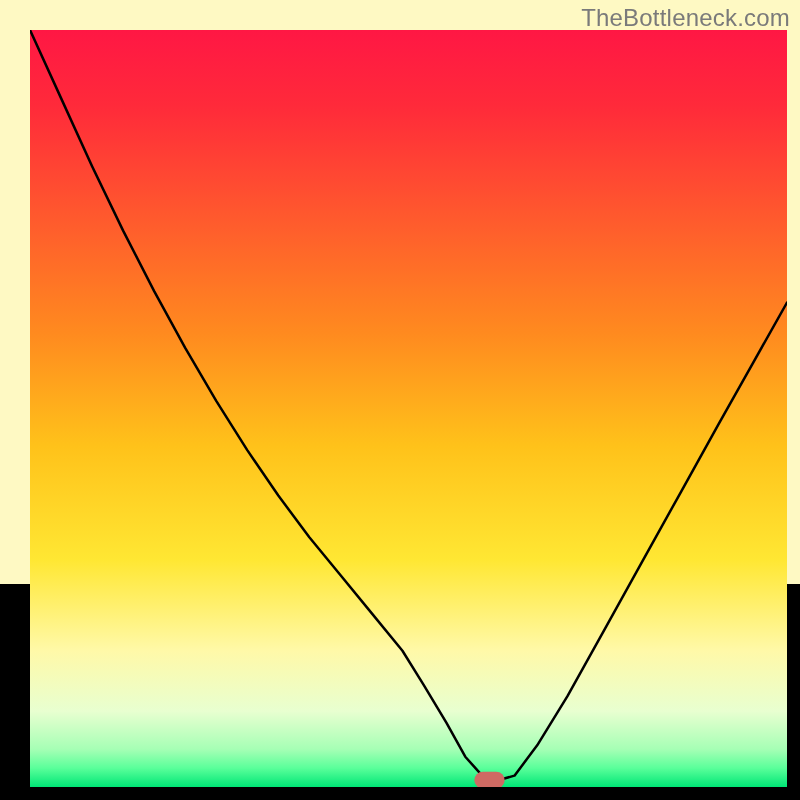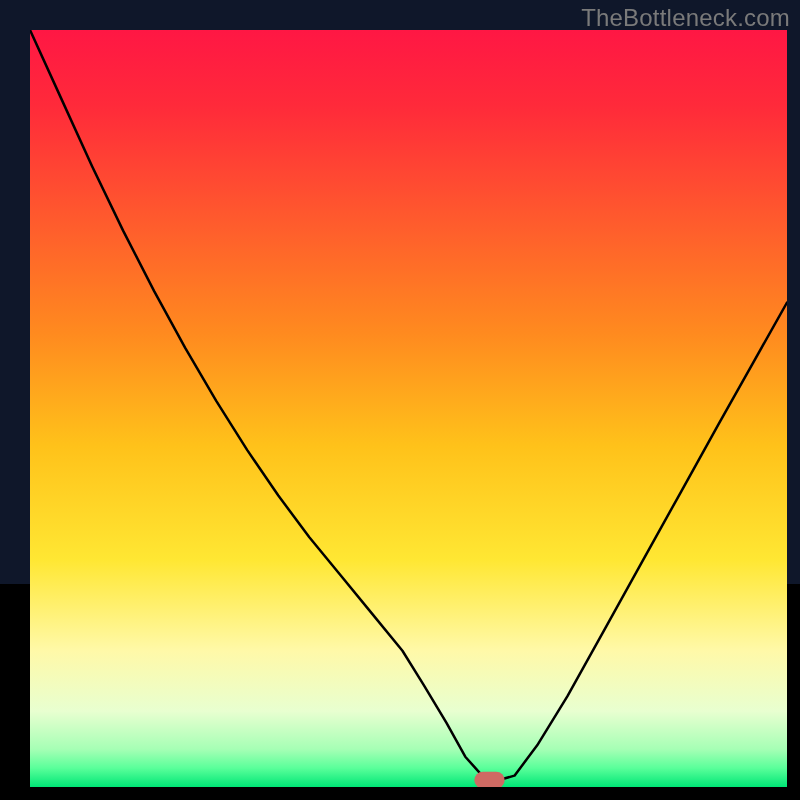--- a/index.html
+++ b/index.html
@@ -8,21 +8,21 @@
     width: 800px;
     height: 800px;
     background: #000;
     overflow: hidden;
     font-family: Arial, Helvetica, sans-serif;
   }
   .frame {
     position: relative;
     width: 800px;
     height: 584px;
-    background: #0f172a;
+    background: #fef9c3;
   }
   .watermark {
     position: absolute;
     top: 4px;
     right: 10px;
     color: #7a7a7a;
     font-size: 24px;
     font-weight: 400;
     letter-spacing: 0.2px;
     z-index: 10;

